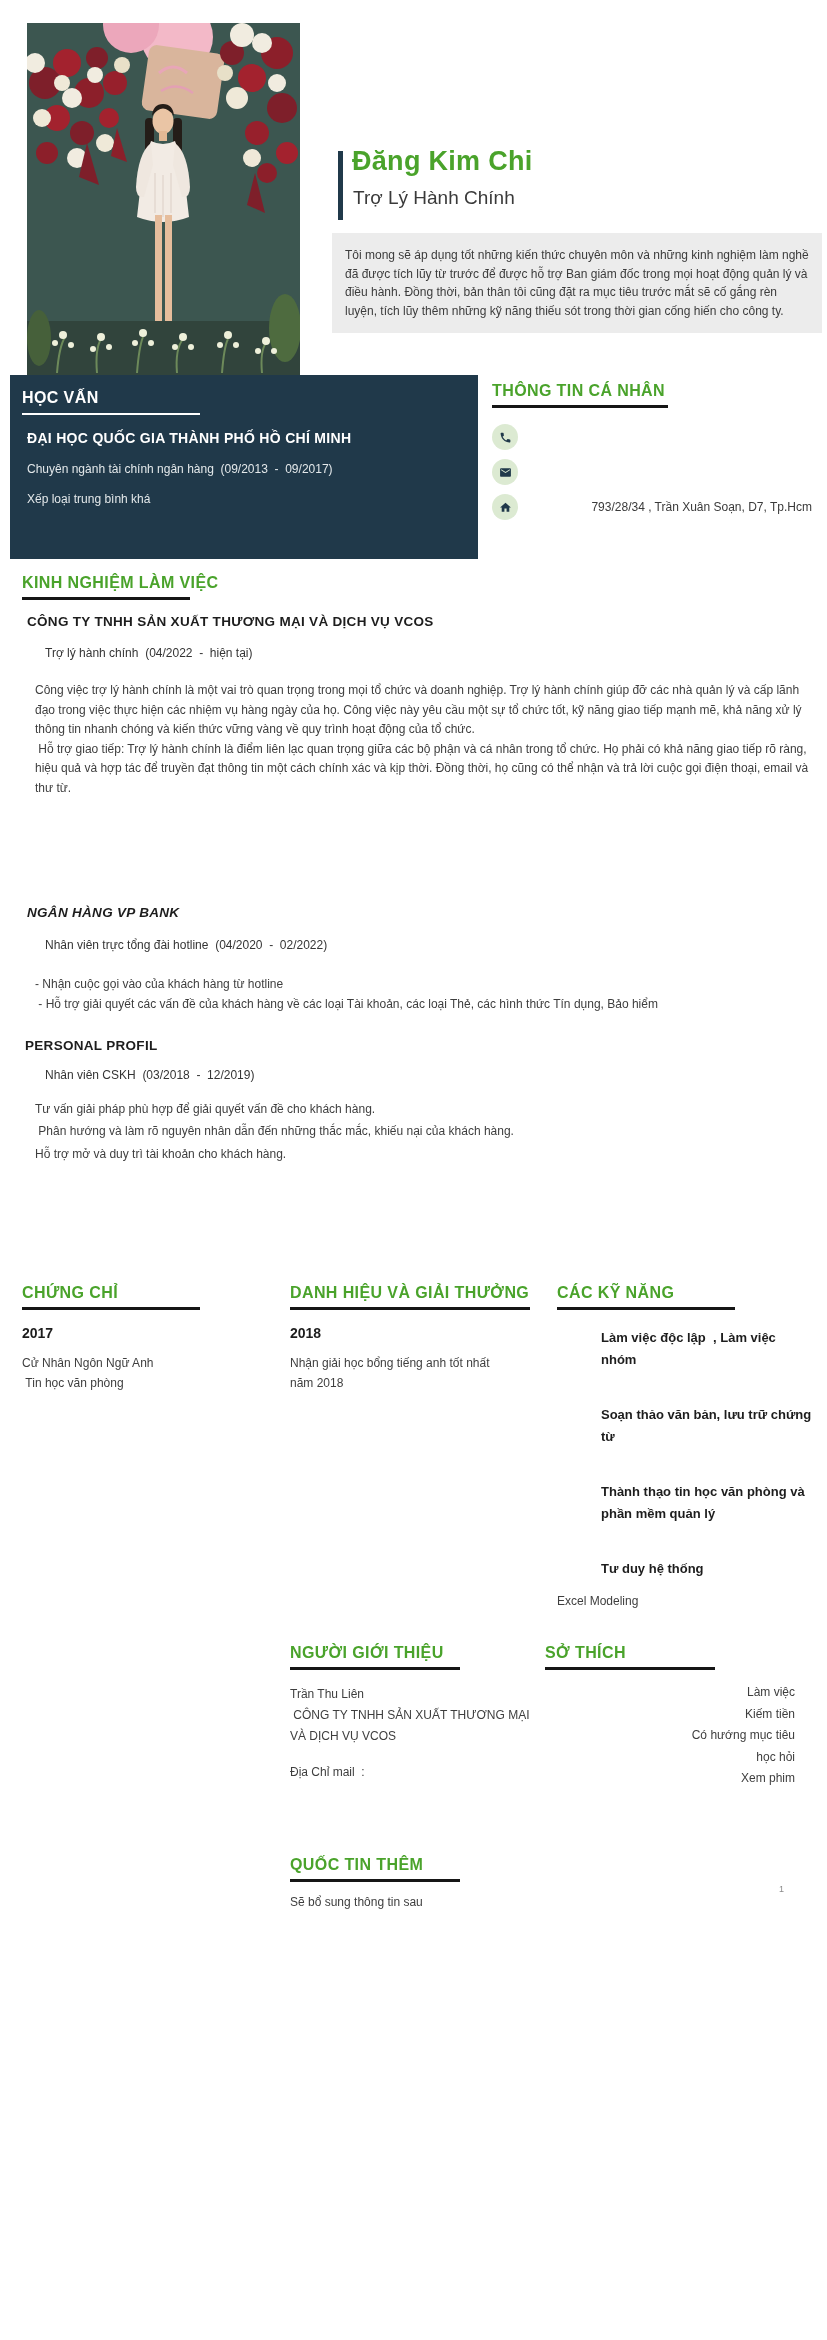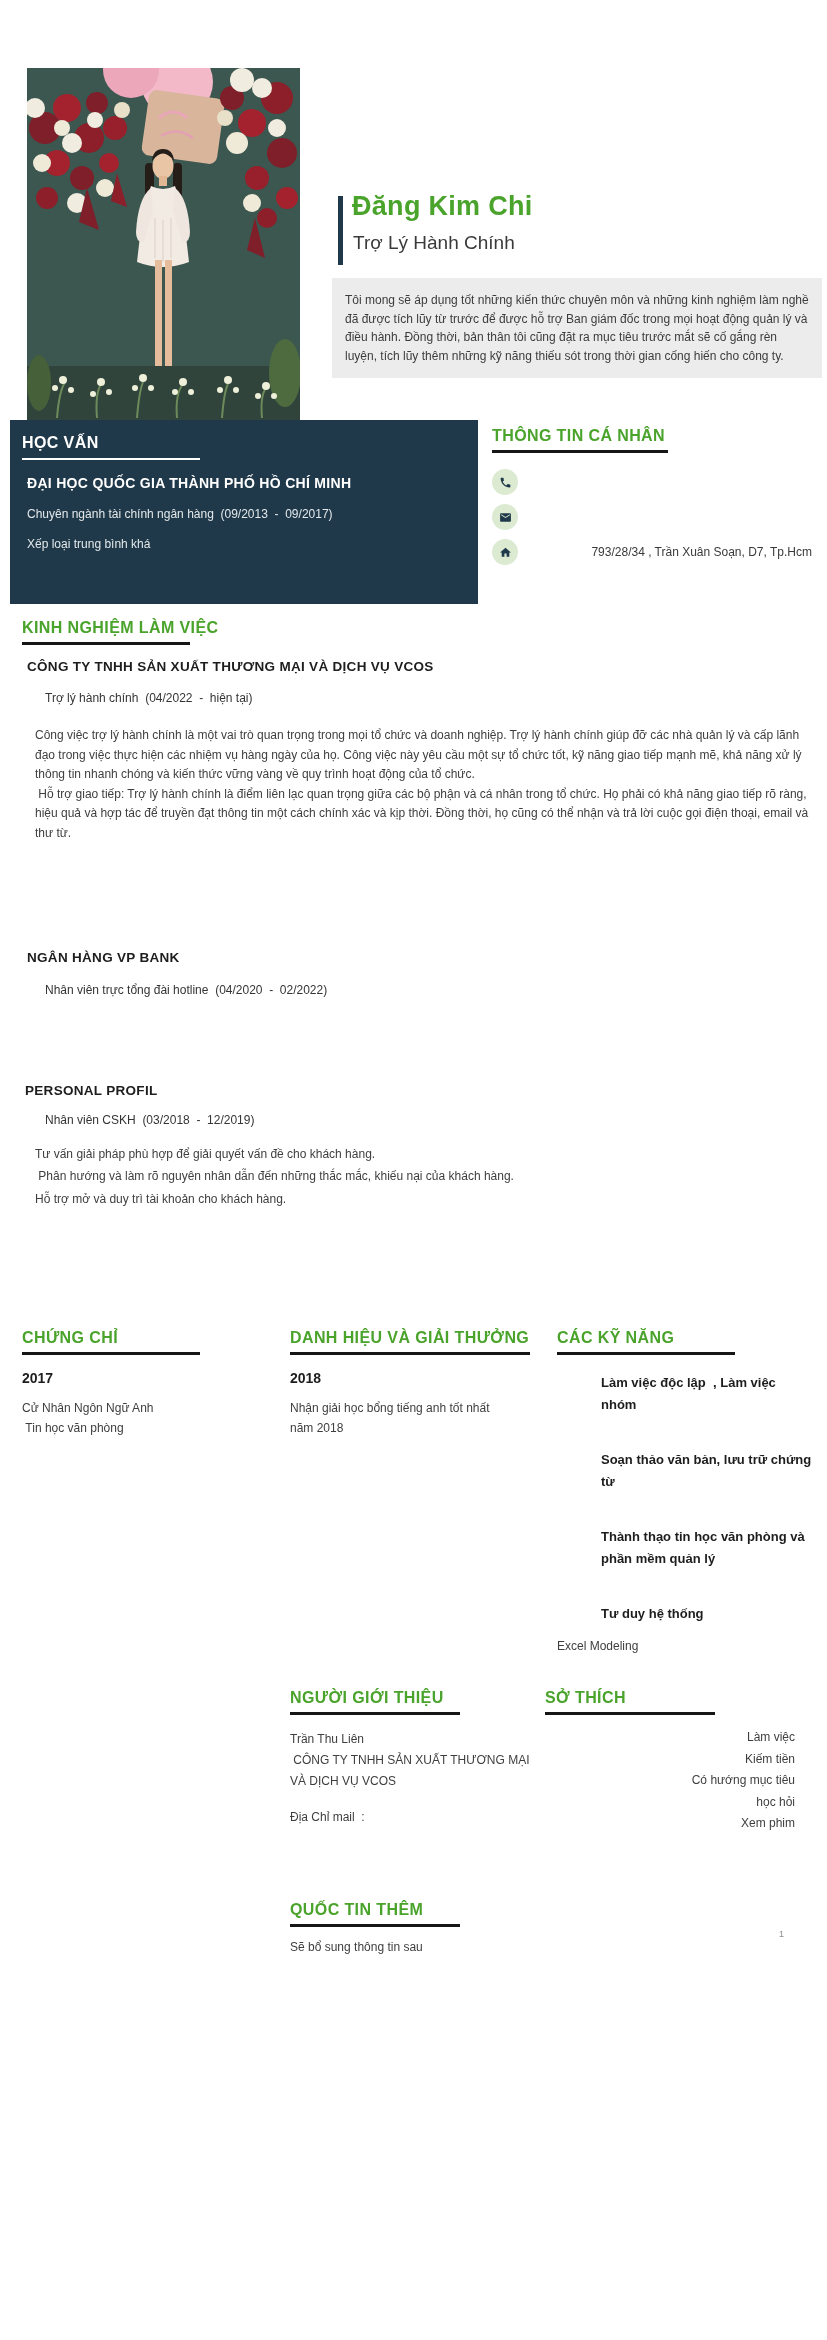--- a/index.html
+++ b/index.html
@@ -1,17 +1,17 @@
 <!DOCTYPE html>
 <html><head>
 <meta charset="utf-8">
 <style>
   html,body{margin:0;padding:0;background:#fff;}
   body{font-family:"Liberation Sans","DejaVu Sans",sans-serif;color:#3f3f3f;}
-  .page{position:relative;width:827px;height:1972px;background:#ffffff;overflow:hidden;margin-top:45px;}
+  .page{position:relative;width:827px;height:1972px;background:#ffffff;overflow:hidden;}
   .abs{position:absolute;}
   .t{white-space:pre-wrap;}
 
   
   .stitle{font-size:16px;font-weight:bold;color:#4aa32b;letter-spacing:.4px;}
   .sul{height:3px;background:#161616;margin-top:5px;}
   .w178{width:178px}.w168{width:168px}.w176{width:176px}.w240{width:240px}.w170{width:170px}
 
   
   .name-bar{left:338px;top:151px;width:5px;height:69px;background:#20394a;}
@@ -204,22 +204,26 @@
     <div class="sul w168"></div>
   </div>
 
   <div class="abs company t" style="left:27px;top:614px;">CÔNG TY TNHH SẢN XUẤT THƯƠNG MẠI VÀ DỊCH VỤ VCOS</div>
   <div class="abs role t" style="left:45px;top:646px;">Trợ lý hành chính  (04/2022  -  hiện tại)</div>
   <div class="abs body-txt" style="left:35px;top:681px;width:786px;">
     <p class="t mb7">Công việc trợ lý hành chính là một vai trò quan trọng trong mọi tổ chức và doanh nghiệp. Trợ lý hành chính giúp đỡ các nhà quản lý và cấp lãnh đạo trong việc thực hiện các nhiệm vụ hàng ngày của họ. Công việc này yêu cầu một sự tổ chức tốt, kỹ năng giao tiếp mạnh mẽ, khả năng xử lý thông tin nhanh chóng và kiến thức vững vàng về quy trình hoạt động của tổ chức.</p>
     <p class="t"> Hỗ trợ giao tiếp: Trợ lý hành chính là điểm liên lạc quan trọng giữa các bộ phận và cá nhân trong tổ chức. Họ phải có khả năng giao tiếp rõ ràng, hiệu quả và hợp tác để truyền đạt thông tin một cách chính xác và kịp thời. Đồng thời, họ cũng có thể nhận và trả lời cuộc gọi điện thoại, email và thư từ.</p>
   </div>
 
-  <div class="abs company t" style="left:27px;top:905px;">NGÂN HÀNG VP BANK</div>
+  <div class="abs company t" style="left:27px;top:905px;font-style:italic;">NGÂN HÀNG VP BANK</div>
   <div class="abs role t" style="left:45px;top:938px;">Nhân viên trực tổng đài hotline  (04/2020  -  02/2022)</div>
+  <div class="abs body-txt" style="left:35px;top:975px;width:786px;">
+    <p class="t">- Nhận cuộc gọi vào của khách hàng từ hotline</p>
+    <p class="t"> - Hỗ trợ giải quyết các vấn đề của khách hàng về các loại Tài khoản, các loại Thẻ, các hình thức Tín dụng, Bảo hiểm</p>
+  </div>
 
   <div class="abs company t" style="left:25px;top:1038px;">PERSONAL PROFIL</div>
   <div class="abs role t" style="left:45px;top:1068px;">Nhân viên CSKH  (03/2018  -  12/2019)</div>
   <div class="abs body-txt profil-lines" style="left:35px;top:1098px;width:786px;">
     <p class="t">Tư vấn giải pháp phù hợp để giải quyết vấn đề cho khách hàng.</p>
     <p class="t"> Phân hướng và làm rõ nguyên nhân dẫn đến những thắc mắc, khiếu nại của khách hàng.</p>
     <p class="t">Hỗ trợ mở và duy trì tài khoản cho khách hàng.</p>
   </div>
 
   <div class="abs" style="left:22px;top:1284px;width:240px;">

